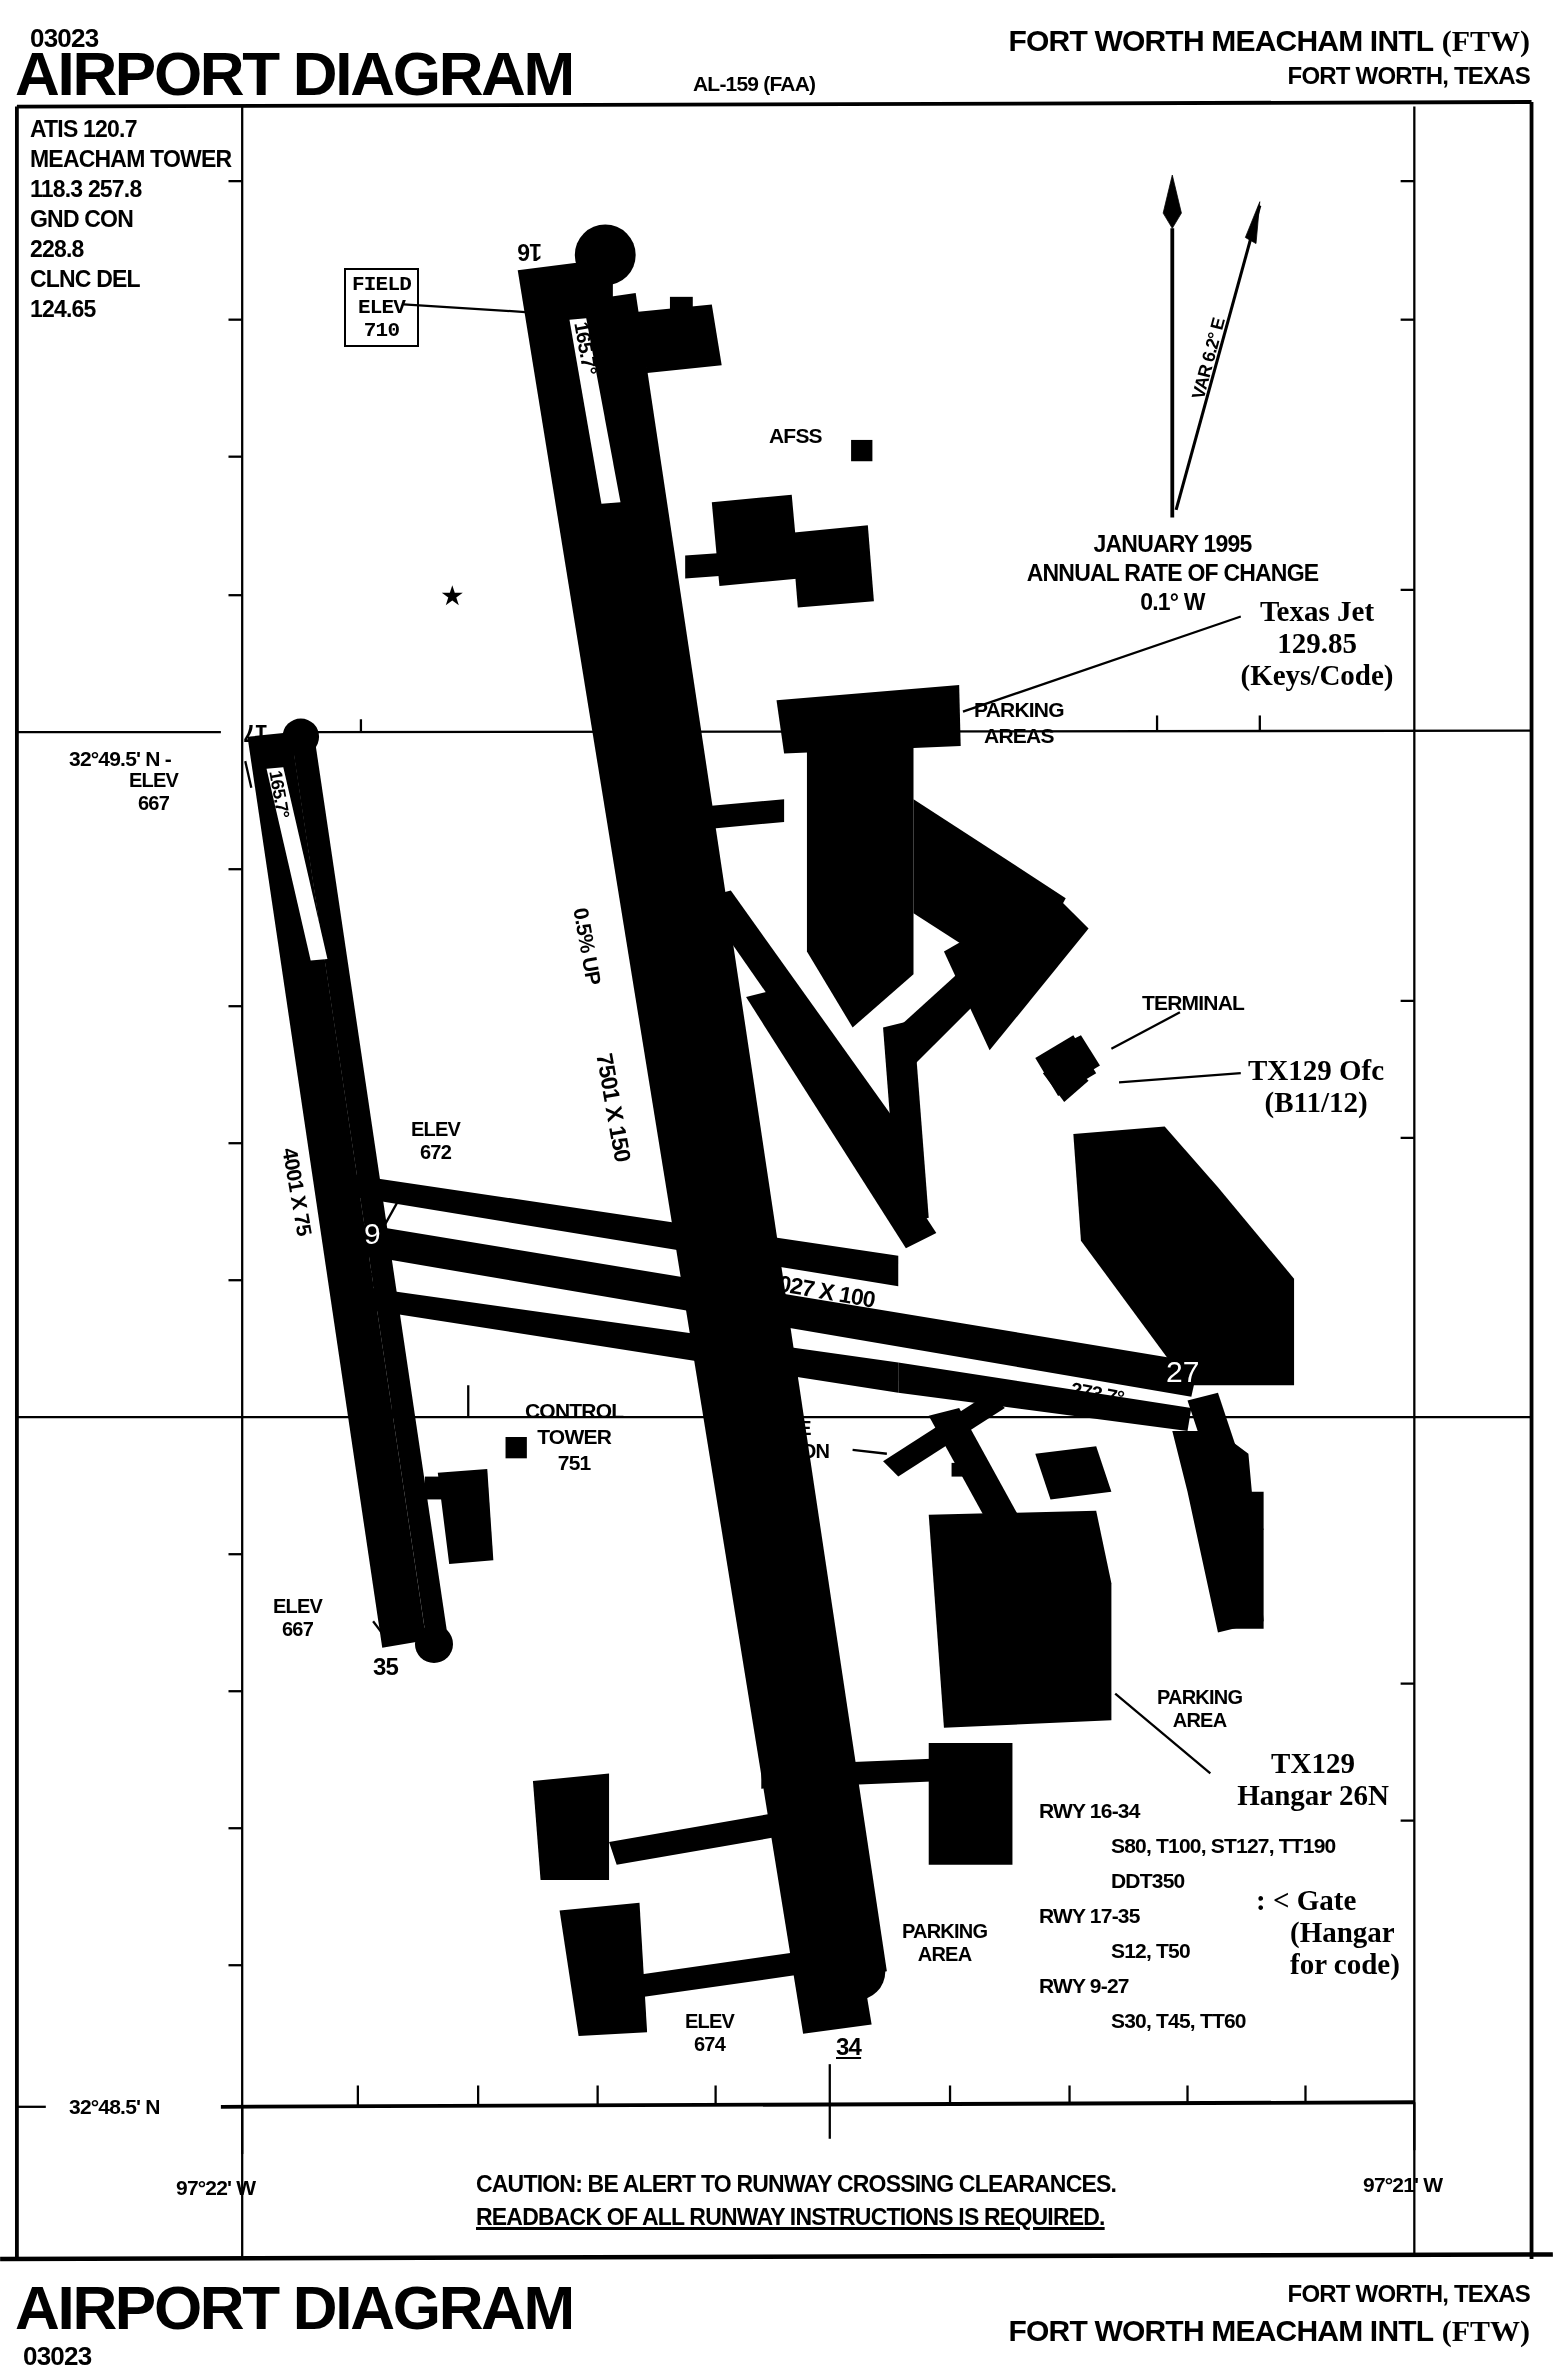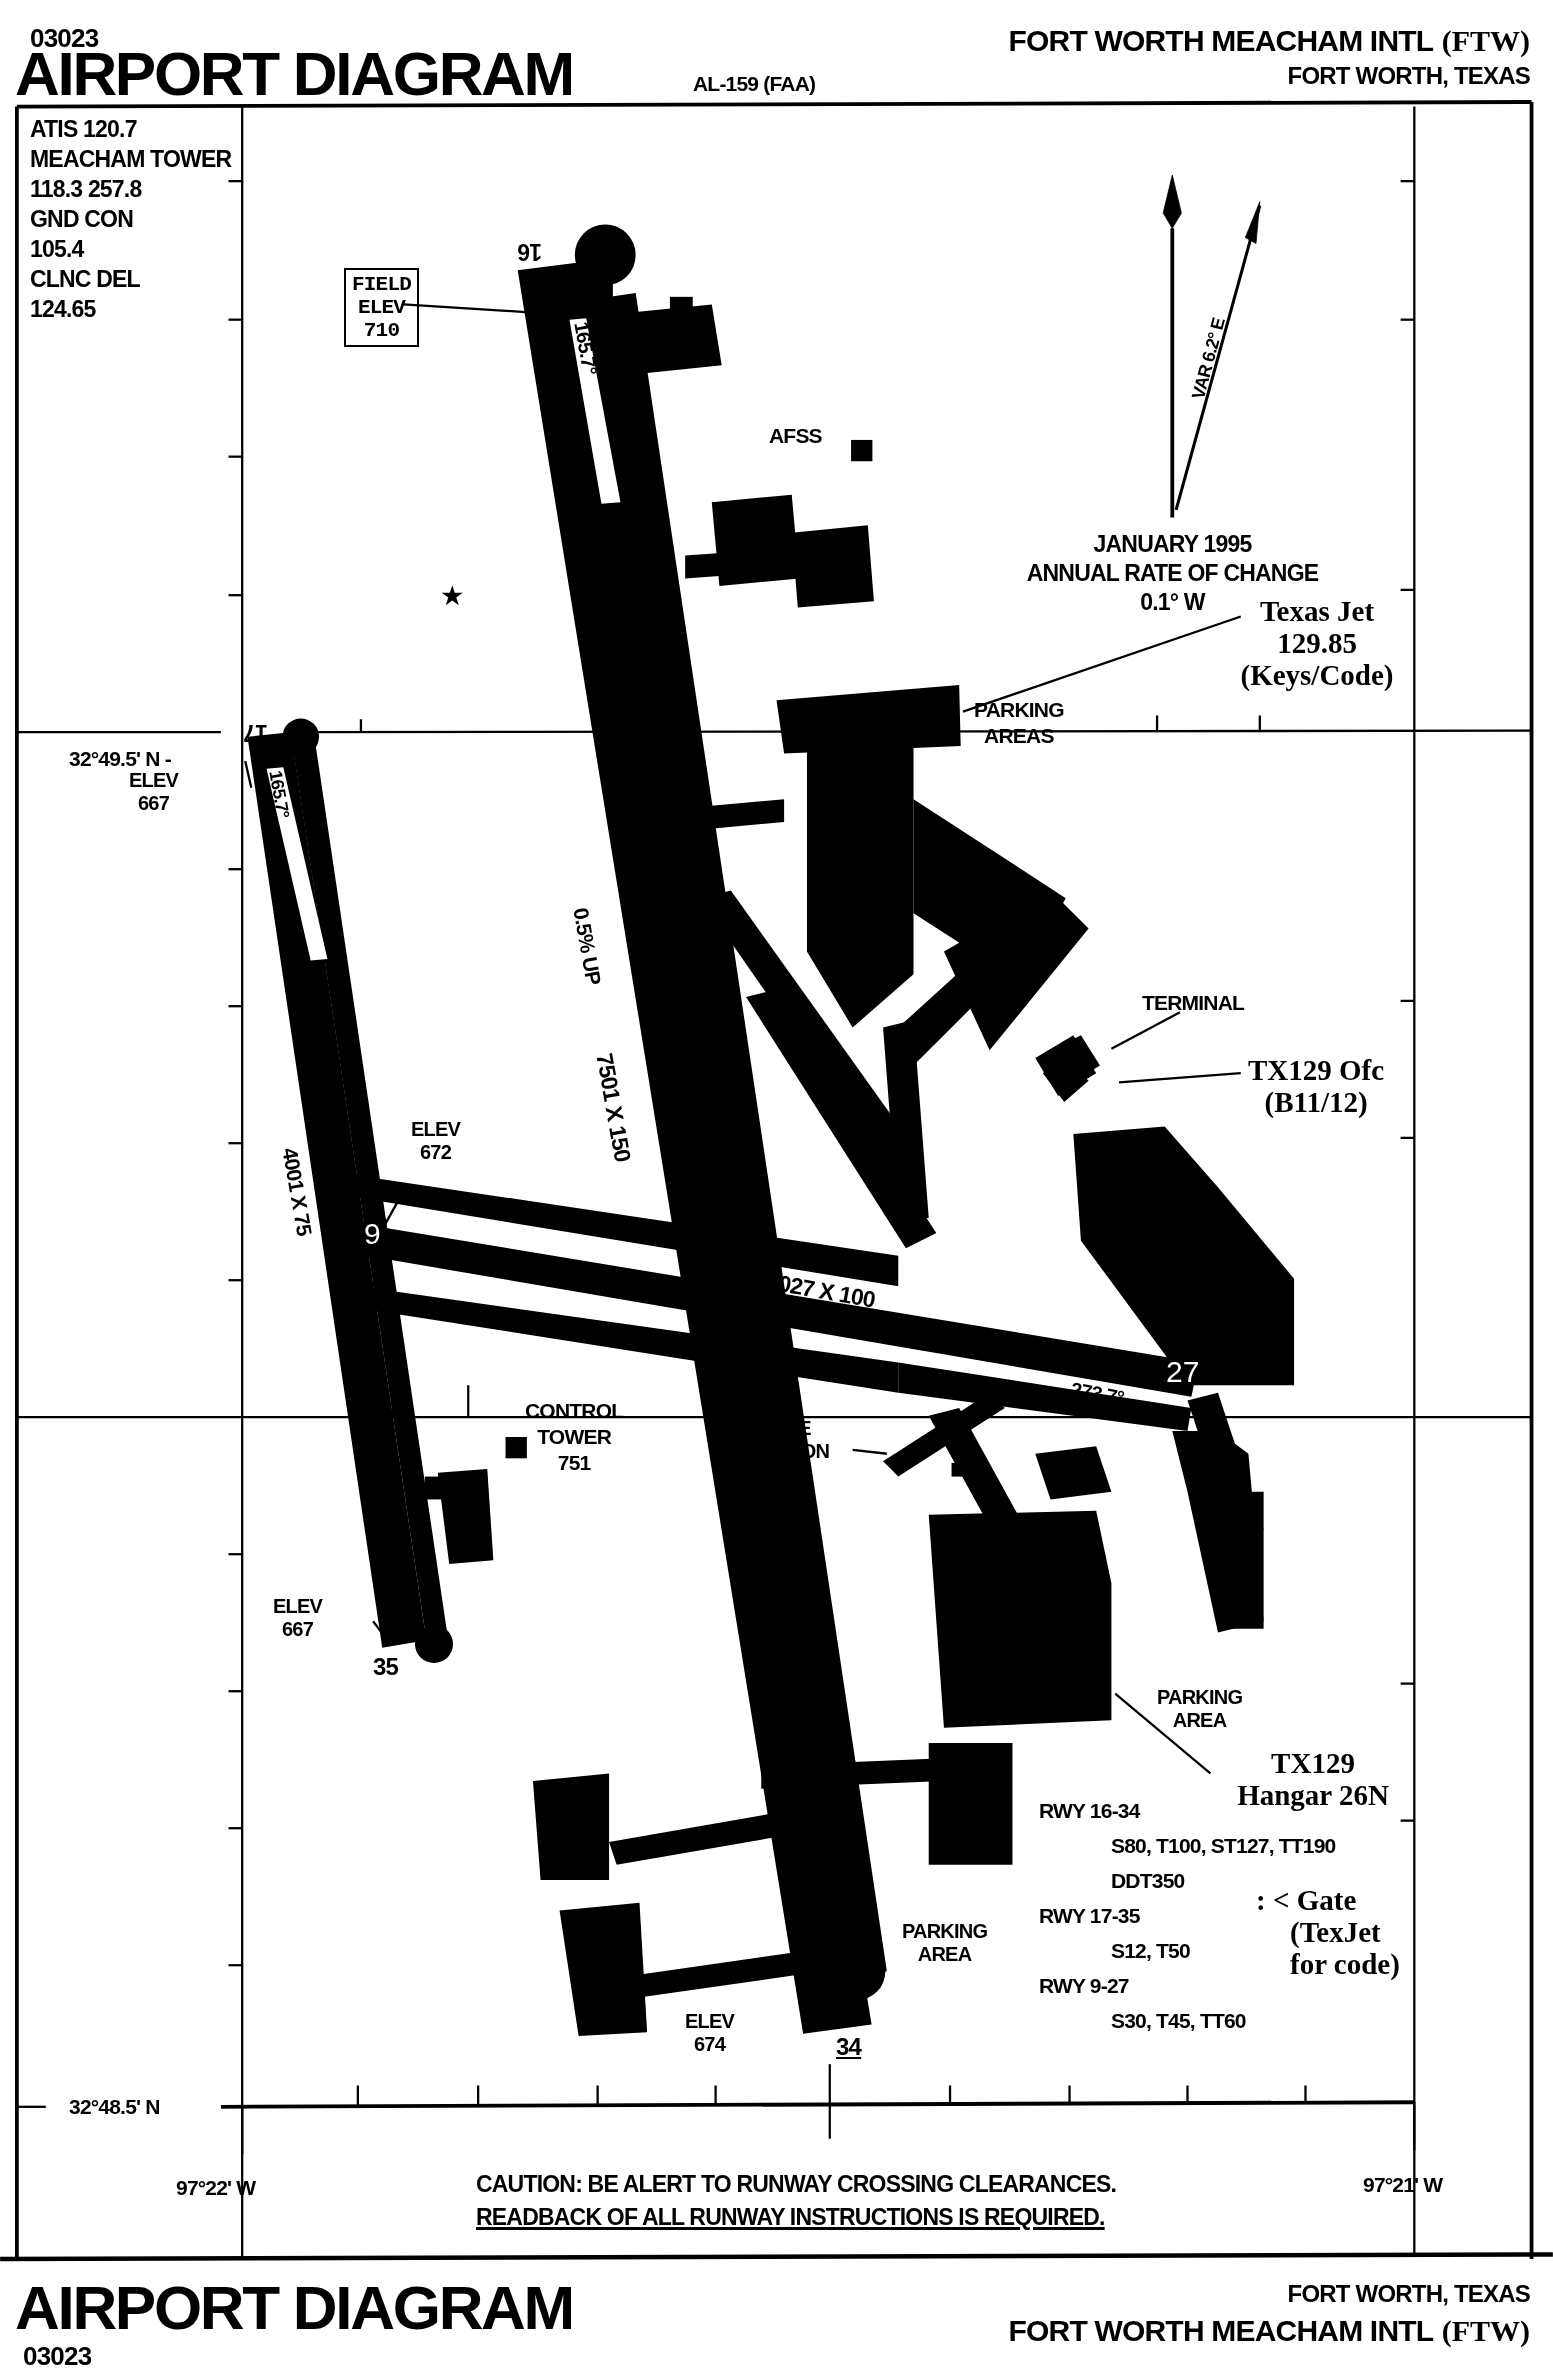--- a/index.html
+++ b/index.html
@@ -185,21 +185,21 @@
   <span class="sans">FORT WORTH MEACHAM INTL</span>
   <span class="serif">(FTW)</span>
 </div>
 <div class="abs sans city" style="right:23px;top:62px;">FORT WORTH, TEXAS</div>
 
 <div class="abs sans freq" style="left:30px;top:114px;">
   <div>ATIS 120.7</div>
   <div>MEACHAM TOWER</div>
   <div>118.3 257.8</div>
   <div>GND CON</div>
-  <div>105.4</div>
+  <div>228.8</div>
   <div>CLNC DEL</div>
   <div>124.65</div>
 </div>
 
 <div class="abs sans field-box" style="left:344px;top:268px;font-family:Liberation Mono, monospace;">
   <div>FIELD</div>
   <div>ELEV</div>
   <div>710</div>
 </div>
 
@@ -293,21 +293,21 @@
   <div style="padding-left:72px">S80, T100, ST127, TT190</div>
   <div style="padding-left:72px">DDT350</div>
   <div>RWY  17-35</div>
   <div style="padding-left:72px">S12, T50</div>
   <div>RWY  9-27</div>
   <div style="padding-left:72px">S30, T45, TT60</div>
 </div>
 
 <div class="abs serif note" style="left:1256px;top:1884px;text-align:left;">
   <div>: &lt; Gate</div>
-  <div style="padding-left:34px">(TexJet</div>
+  <div style="padding-left:34px">(Hangar</div>
   <div style="padding-left:34px">for code)</div>
 </div>
 
 <div class="abs sans" style="left:69px;top:747px;font-size:21px;">32°49.5' N -</div>
 <div class="abs sans" style="left:69px;top:2095px;font-size:21px;">32°48.5' N</div>
 <div class="abs sans" style="left:176px;top:2176px;font-size:21px;">97°22' W</div>
 <div class="abs sans" style="left:1363px;top:2173px;font-size:21px;">97°21' W</div>
 
 <div class="abs sans caution" style="left:476px;top:2168px;">
   <div>CAUTION:  BE ALERT TO RUNWAY CROSSING CLEARANCES.</div>

